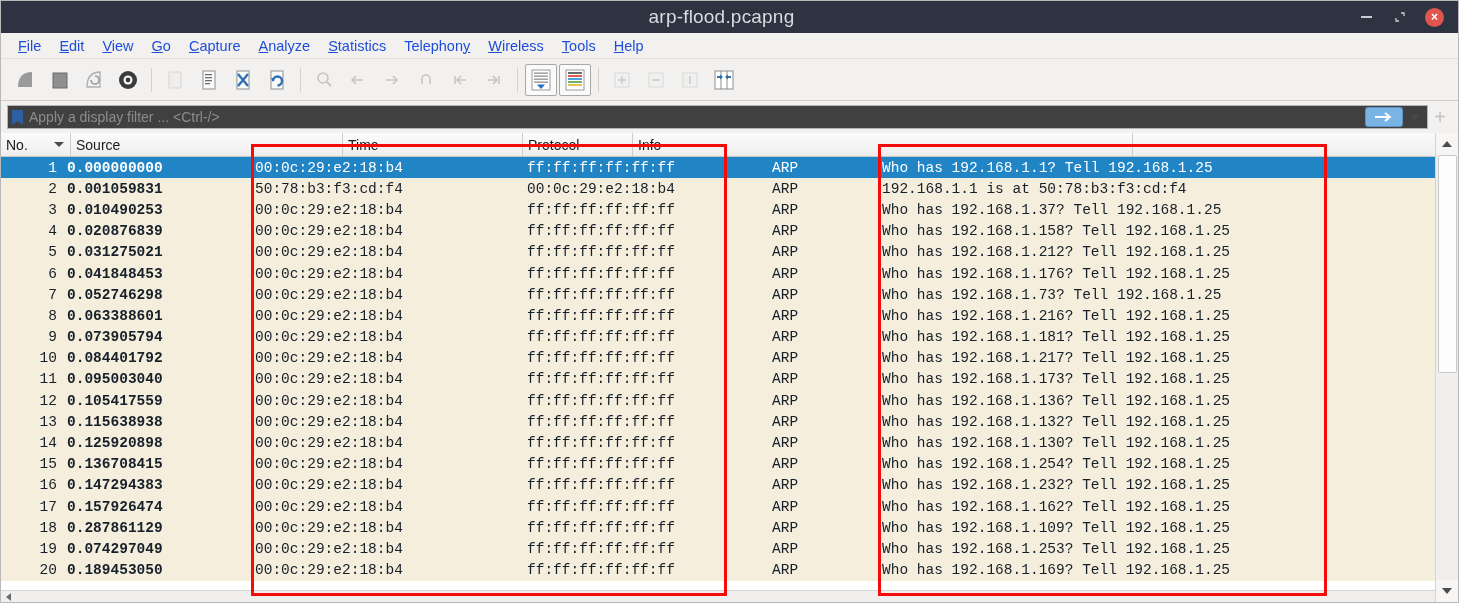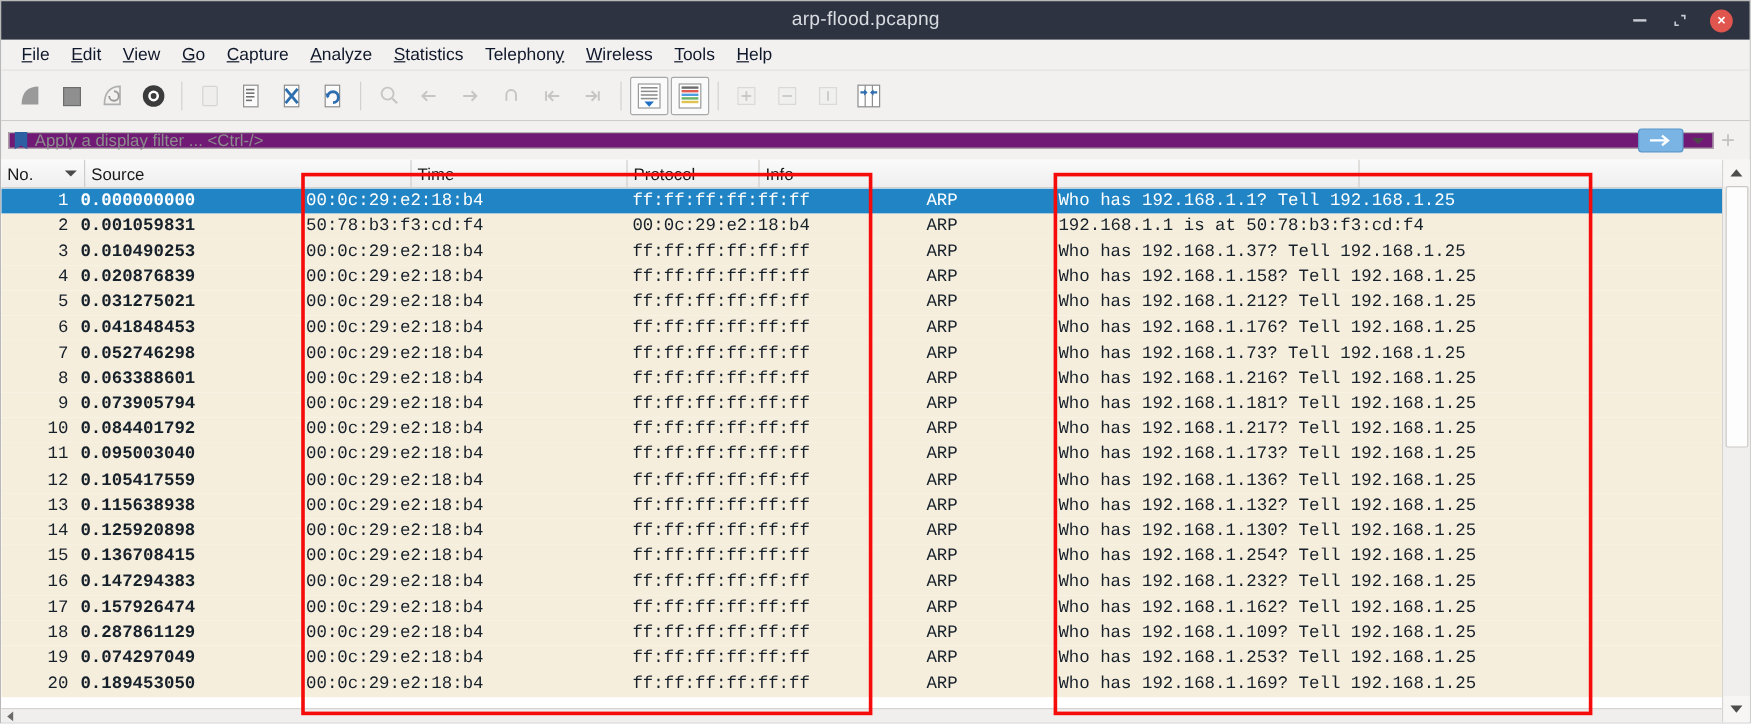--- a/index.html
+++ b/index.html
@@ -21,21 +21,21 @@
   .titlebar {
     height: 32px; flex: 0 0 32px;
     background: #2d3340;
     display: flex; align-items: center;
     position: relative;
   }
   .title-text {
     position: absolute; left: 0; right: 16px;
     text-align: center;
     color: #d8dbe0;
-    font-size: 16px;
+    font-size: 19px;
     letter-spacing: .2px;
   }
   .win-buttons {
     margin-left: auto; display: flex; align-items: center;
     gap: 16px; padding-right: 14px; z-index: 2;
   }
   .win-btn {
     width: 18px; height: 18px;
     display: flex; align-items: center; justify-content: center;
     color: #c9ccd2; font-size: 13px; line-height: 1;
@@ -49,21 +49,21 @@
 
   
   .menubar {
     height: 26px; flex: 0 0 26px;
     background: #f2f1f0;
     display: flex; align-items: center;
     padding-left: 8px;
     border-bottom: 1px solid #e2e0de;
   }
   .menu-item {
-    font-size: 14.5px; color: #0f172a;
+    font-size: 14.5px; color: #1d4ed8;
     padding: 2px 9px;
     white-space: nowrap;
   }
   .menu-item .mn { text-decoration: underline; }
 
   
   .toolbar {
     height: 42px; flex: 0 0 42px;
     background: #f2f1f0;
     display: flex; align-items: center;
@@ -82,22 +82,22 @@
   .dim { opacity: .32; }
 
   
   .filterbar {
     height: 32px; flex: 0 0 32px;
     background: #f2f1f0;
     display: flex; align-items: center;
     padding: 0 6px;
   }
   .filter-input {
-    flex: 1 1 auto; height: 14px;
-    background: #701a75;
+    flex: 1 1 auto; height: 24px;
+    background: #404040;
     border: 1px solid #b6b4b1;
     display: flex; align-items: center;
     padding: 0 2px 0 4px;
   }
   .bookmark {
     width: 11px; height: 15px; background: #2e5fa3;
     margin-right: 6px; flex: 0 0 11px;
     clip-path: polygon(0 0, 100% 0, 100% 100%, 50% 78%, 0 100%);
   }
   .filter-placeholder {

